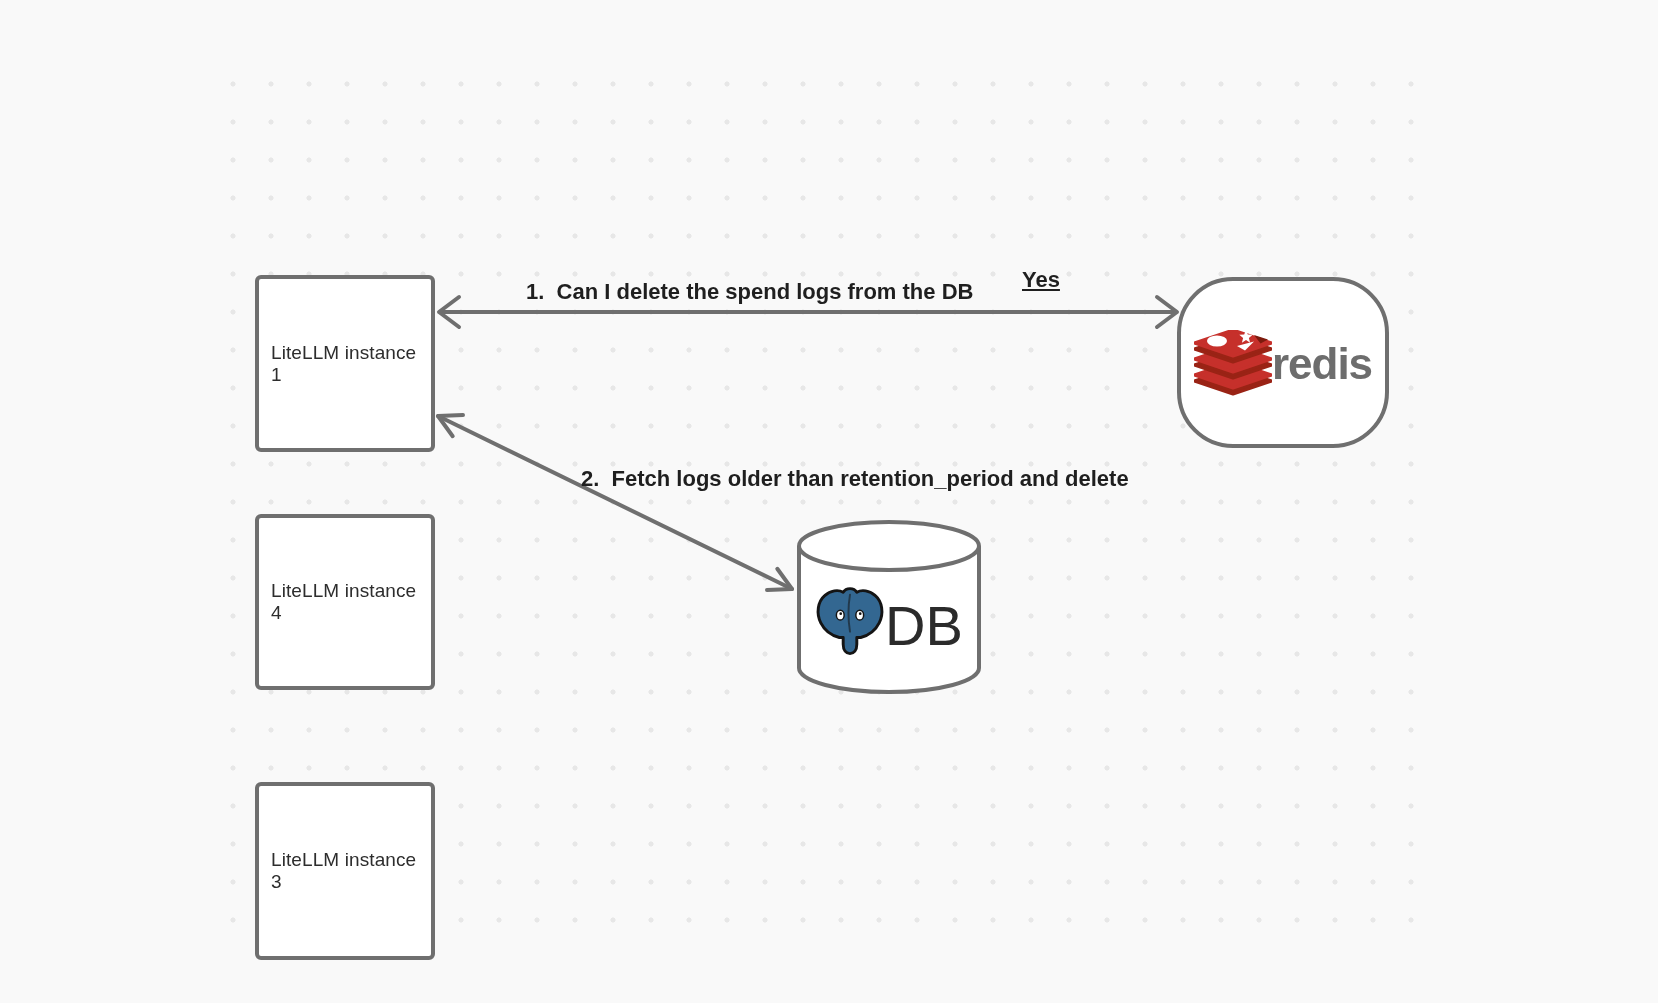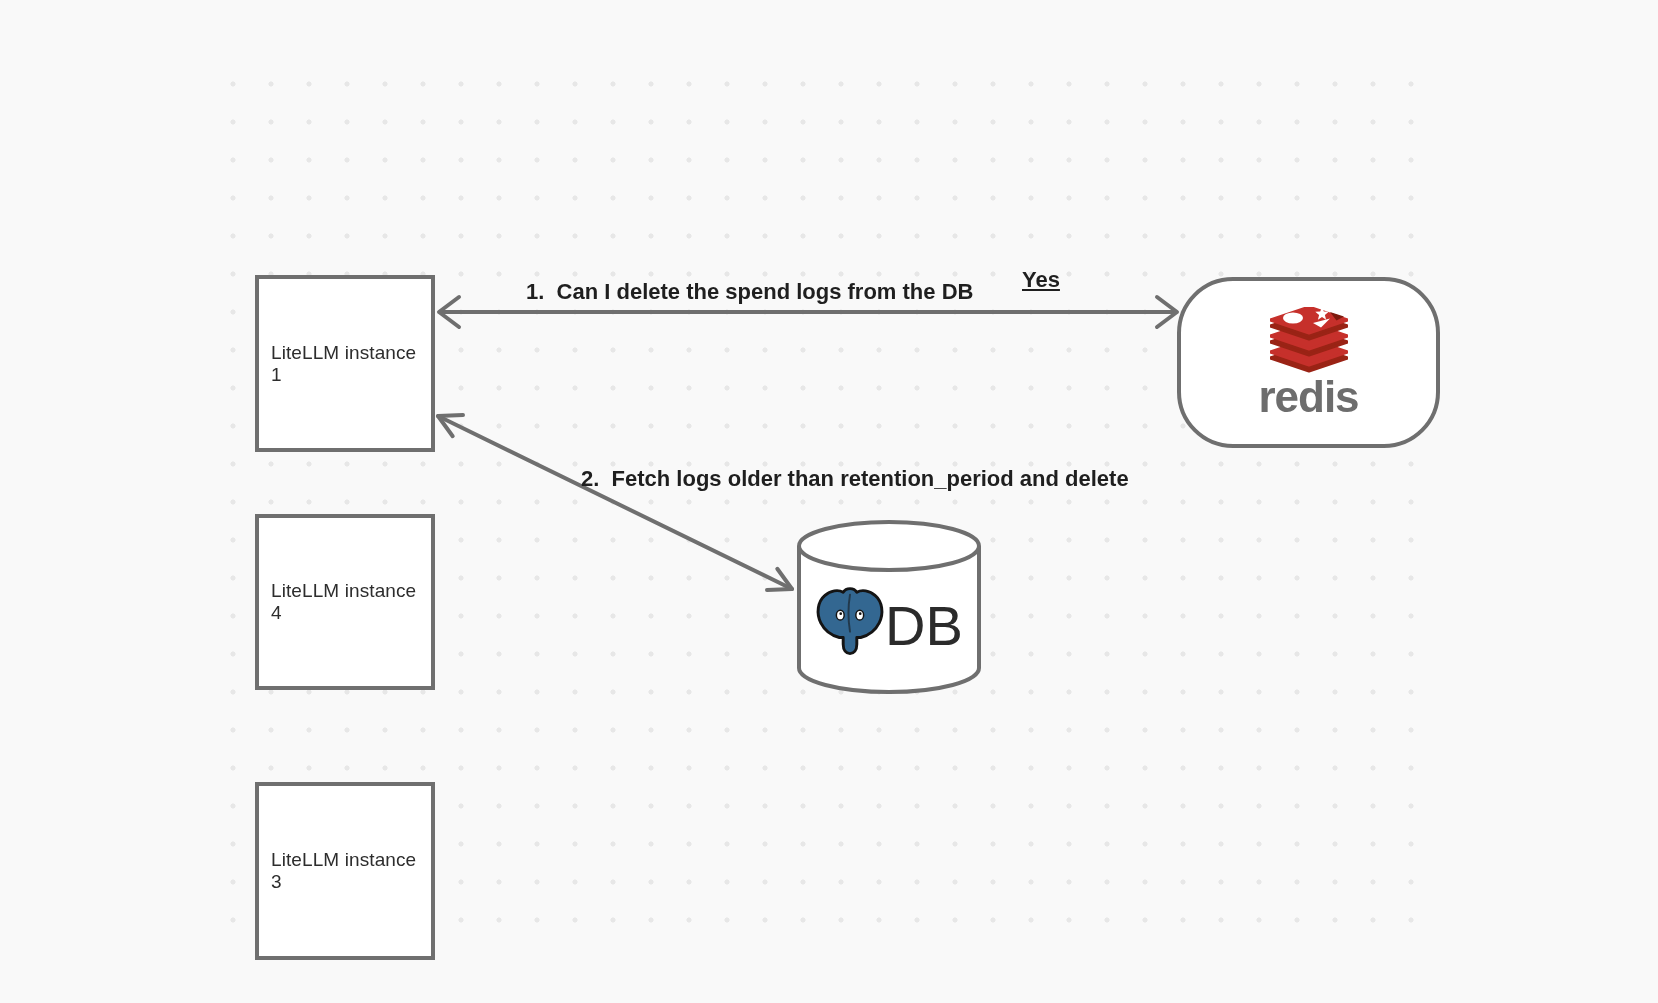--- a/index.html
+++ b/index.html
@@ -38,45 +38,45 @@
     stroke-width: 4;
     stroke-linecap: round;
     stroke-linejoin: round;
   }
   .node-box {
     position: absolute;
     width: 180px;
     height: 177px;
     background: var(--node-fill, #ffffff);
     border: 4px solid var(--stroke, #6f6f6f);
-    border-radius: 0;
+    border-radius: 6px;
     box-sizing: border-box;
     display: flex;
     align-items: center;
     justify-content: center;
     z-index: 2;
     padding-left: 12px;
   }
   .node-box .box-label {
     font-size: 19px;
     color: #2d2d2d;
     letter-spacing: 0.1px;
   }
   .redis-node {
     position: absolute;
     left: 1177px;
     top: 277px;
-    width: 263px;
+    width: 212px;
     height: 171px;
     background: var(--node-fill, #ffffff);
     border: 4px solid var(--stroke, #6f6f6f);
     border-radius: 56px;
     box-sizing: border-box;
     display: flex;
-    flex-direction: column;
+    flex-direction: row;
     align-items: center;
     justify-content: center;
     z-index: 2;
   }
   .redis-wordmark {
     font-size: 44px;
     font-weight: 700;
     letter-spacing: -1px;
     color: var(--redis-wordmark, #6d6d6d);
     line-height: 1;

